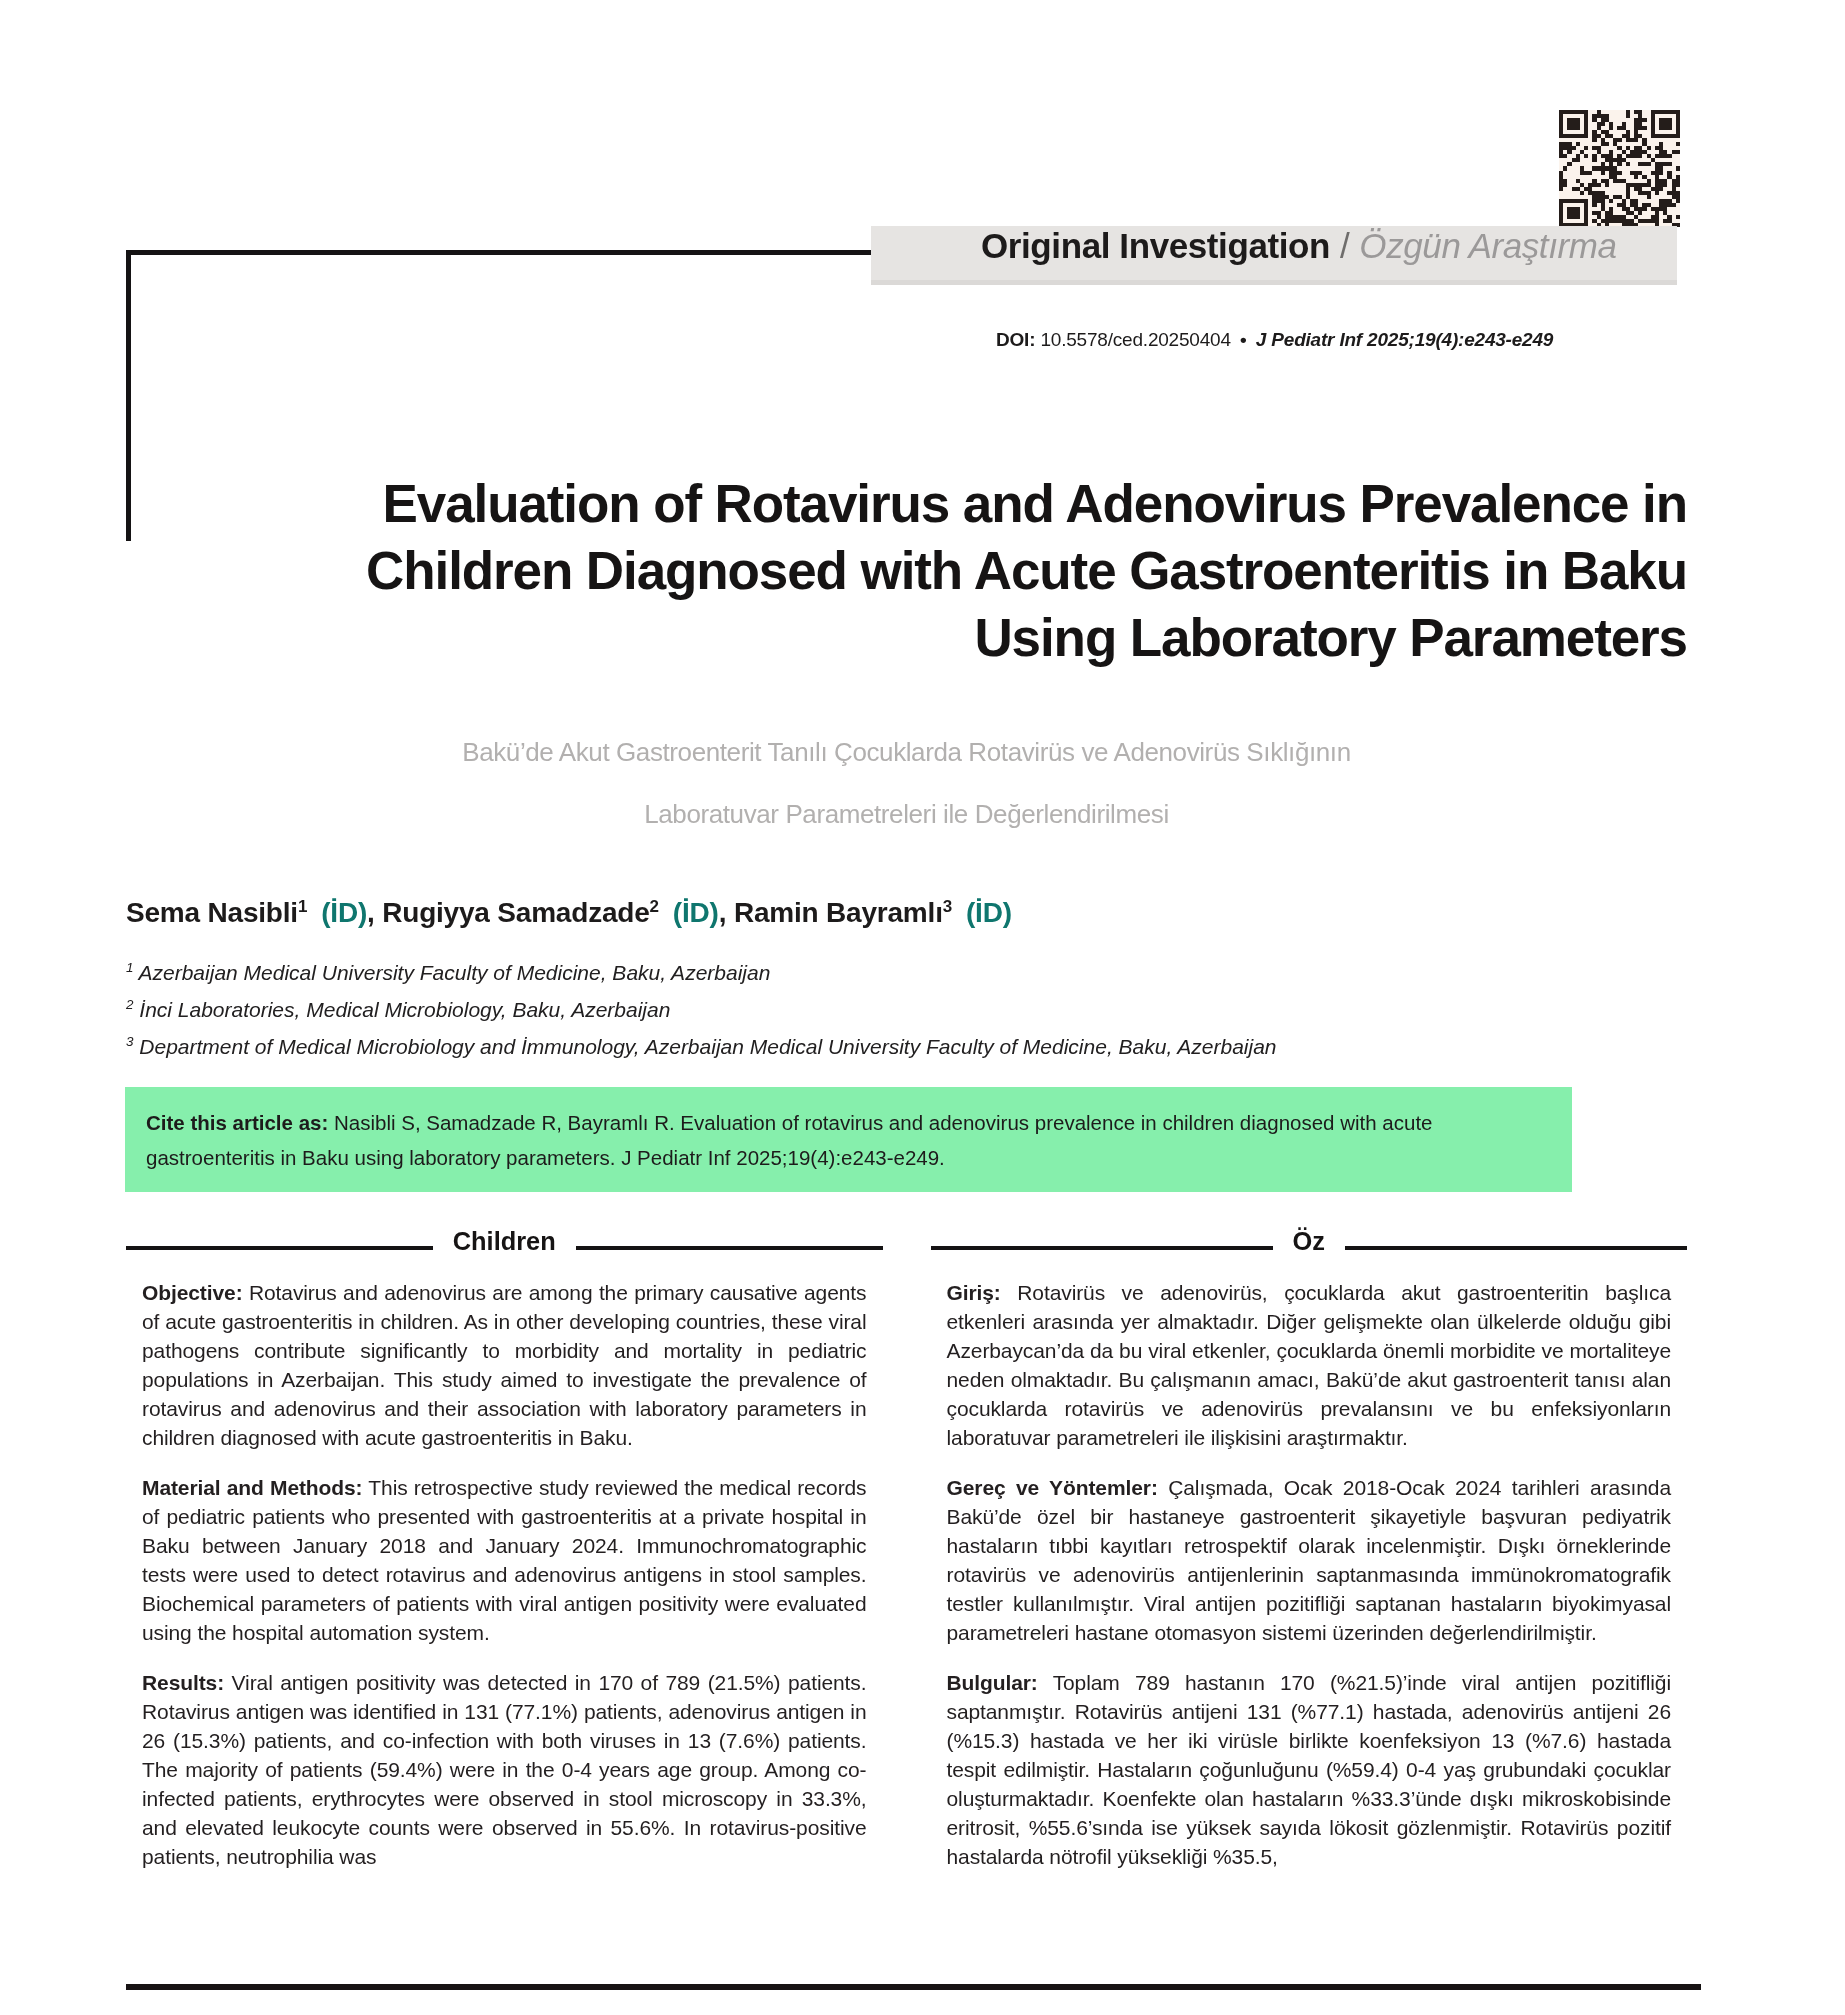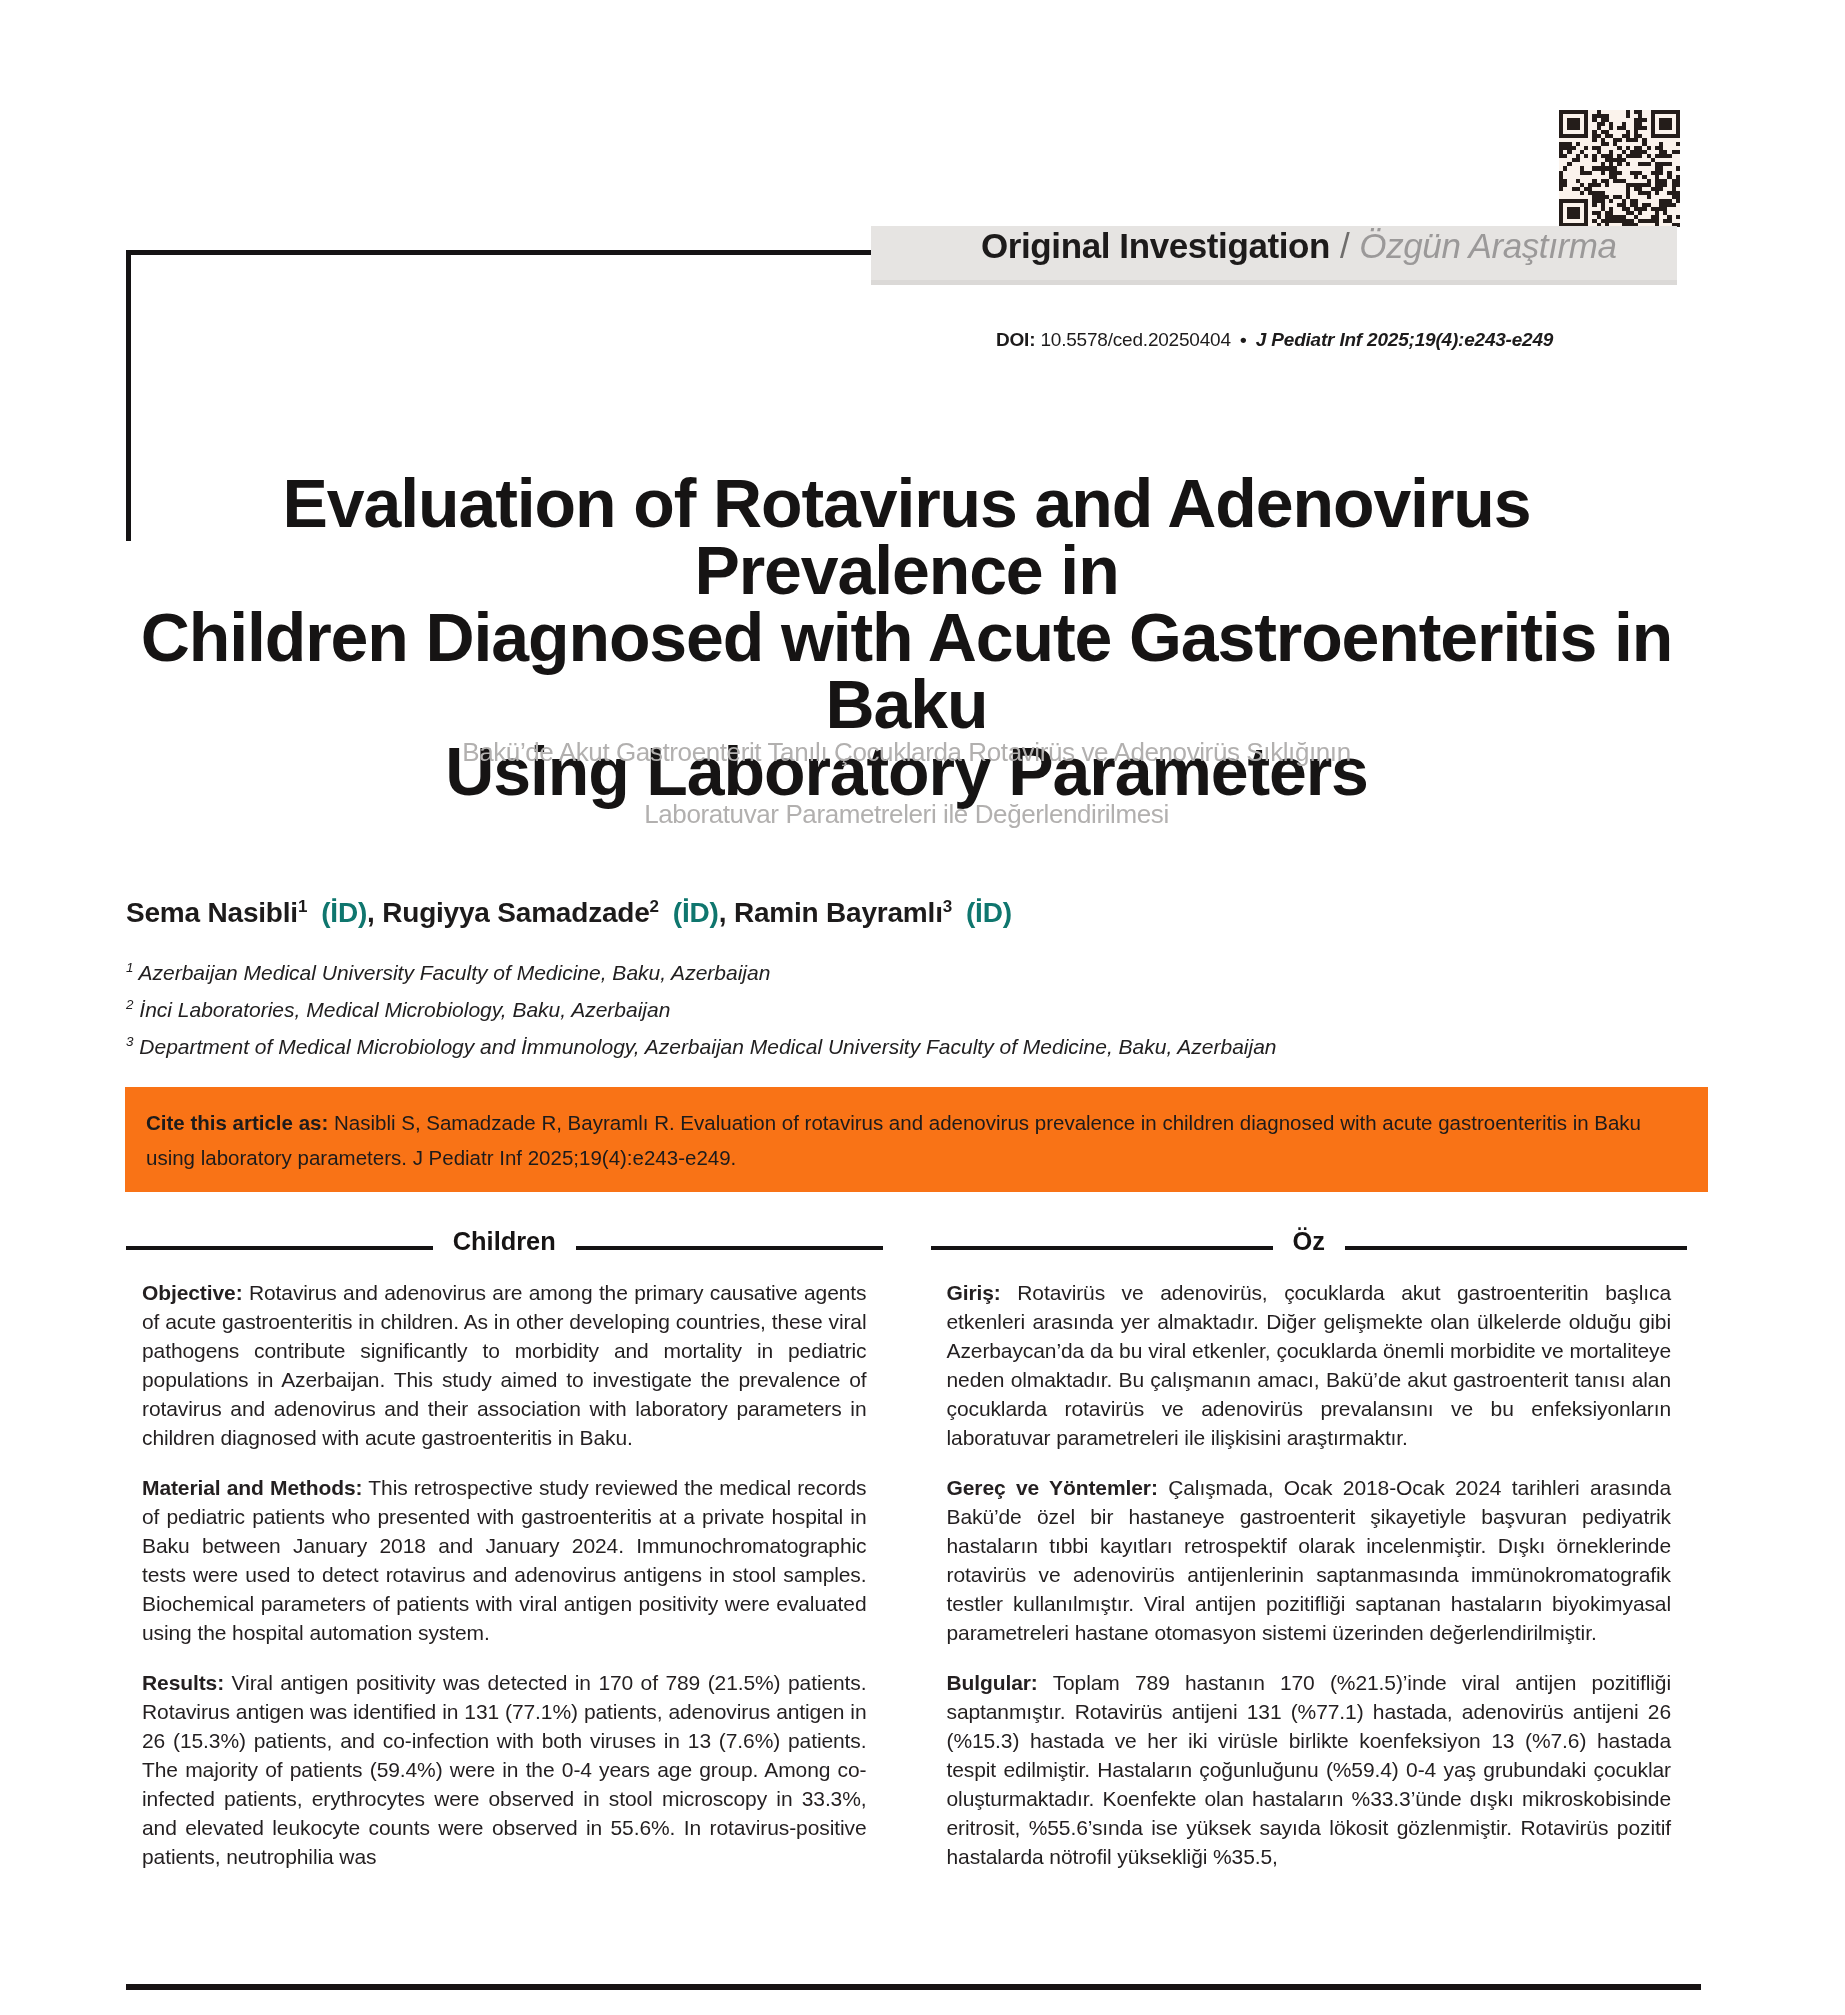--- a/index.html
+++ b/index.html
@@ -22,39 +22,39 @@
   .band .cat-sep{color:#6f6d6c;margin:0 10px;font-weight:400;}
   .band .cat-tr{color:#9b9999;font-style:italic;font-weight:400;}
 
   
   .doi{position:absolute;left:996px;top:329px;font-size:19px;letter-spacing:-0.2px;color:#1d1b1b;white-space:nowrap;}
   .doi .doi-label{font-weight:700;}
   .doi .doi-bullet{font-weight:700;margin:0 4.2px;}
   .doi .journal-ref{font-weight:700;font-style:italic;}
 
   
-  .title{position:absolute;left:126px;top:470px;width:1561px;text-align:center;
-         font-size:68px;line-height:67px;font-weight:700;letter-spacing:-1.1px;color:#161414;}
+  .title{position:absolute;left:126px;top:470px;width:1561px;text-align:right;
+         font-size:53px;line-height:67px;font-weight:700;letter-spacing:-1.1px;color:#161414;}
   .subtitle{position:absolute;left:126px;top:721px;width:1561px;text-align:center;
          font-size:26px;line-height:62px;font-weight:300;letter-spacing:-0.4px;color:#b2b0af;}
 
   
   .authors{position:absolute;left:126px;top:897px;font-size:28px;font-weight:700;
            letter-spacing:-0.2px;color:#1d1b1b;white-space:nowrap;}
   .authors sup{font-size:17px;font-weight:700;}
   .authors .id-badge{color:#0f766e;margin-left:14px;}
 
   
   .affils{position:absolute;left:126px;top:952px;font-style:italic;font-size:21px;
           line-height:32px;color:#222021;}
   .affils sup{font-size:13.4px;}
 
   
-  .cite{position:absolute;left:125px;top:1087px;width:1583px;box-sizing:border-box;
-        background:#f97316;padding:17.6px 21px;font-size:20.5px;line-height:35px;color:#1d1b1b;}
+  .cite{position:absolute;left:125px;top:1087px;width:1447px;box-sizing:border-box;
+        background:#86efac;padding:17.6px 21px;font-size:20.5px;line-height:35px;color:#1d1b1b;}
   .cite b{font-weight:700;}
 
   
   .cols{position:absolute;left:126px;top:1229px;width:1561px;display:flex;gap:48px;}
   .col{flex:1;min-width:0;}
   .colhead{display:flex;align-items:flex-end;margin-bottom:24px;}
   .colhead .rule{flex:1;height:4.2px;background:#151314;margin-bottom:4.2px;}
   .colhead .word{font-size:25.4px;font-weight:700;line-height:25.4px;padding:0 20px;color:#161414;}
   .para{margin:16px;font-size:21px;line-height:29px;text-align:justify;letter-spacing:-0.1px;color:#231f20;}
   .para + .para{margin-top:21px;}

